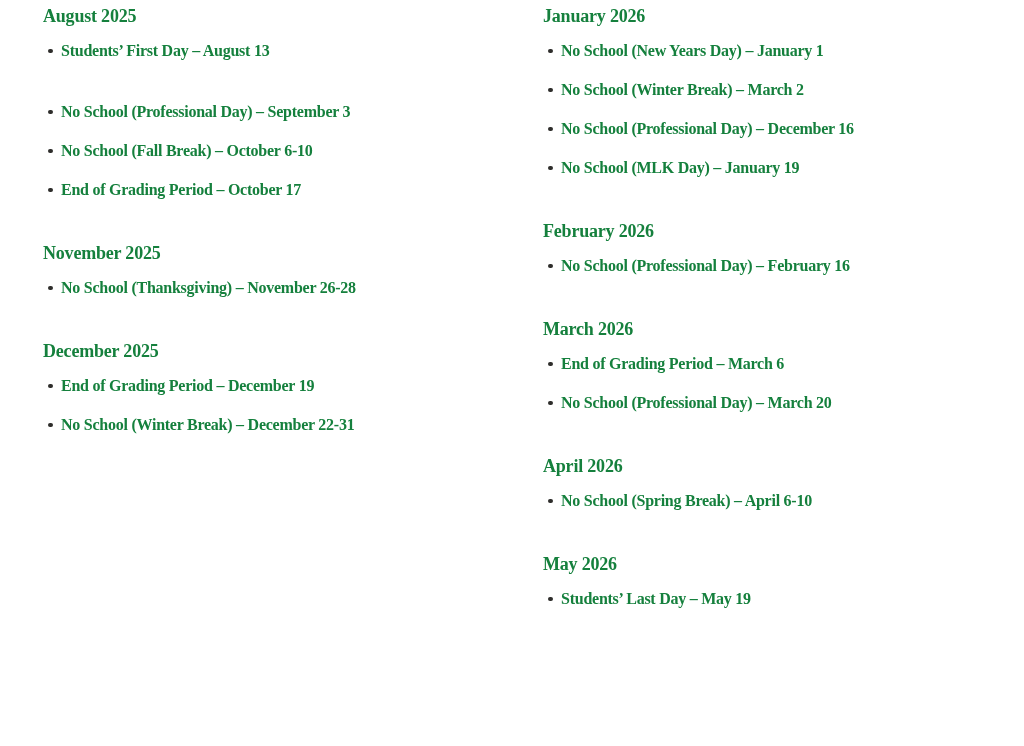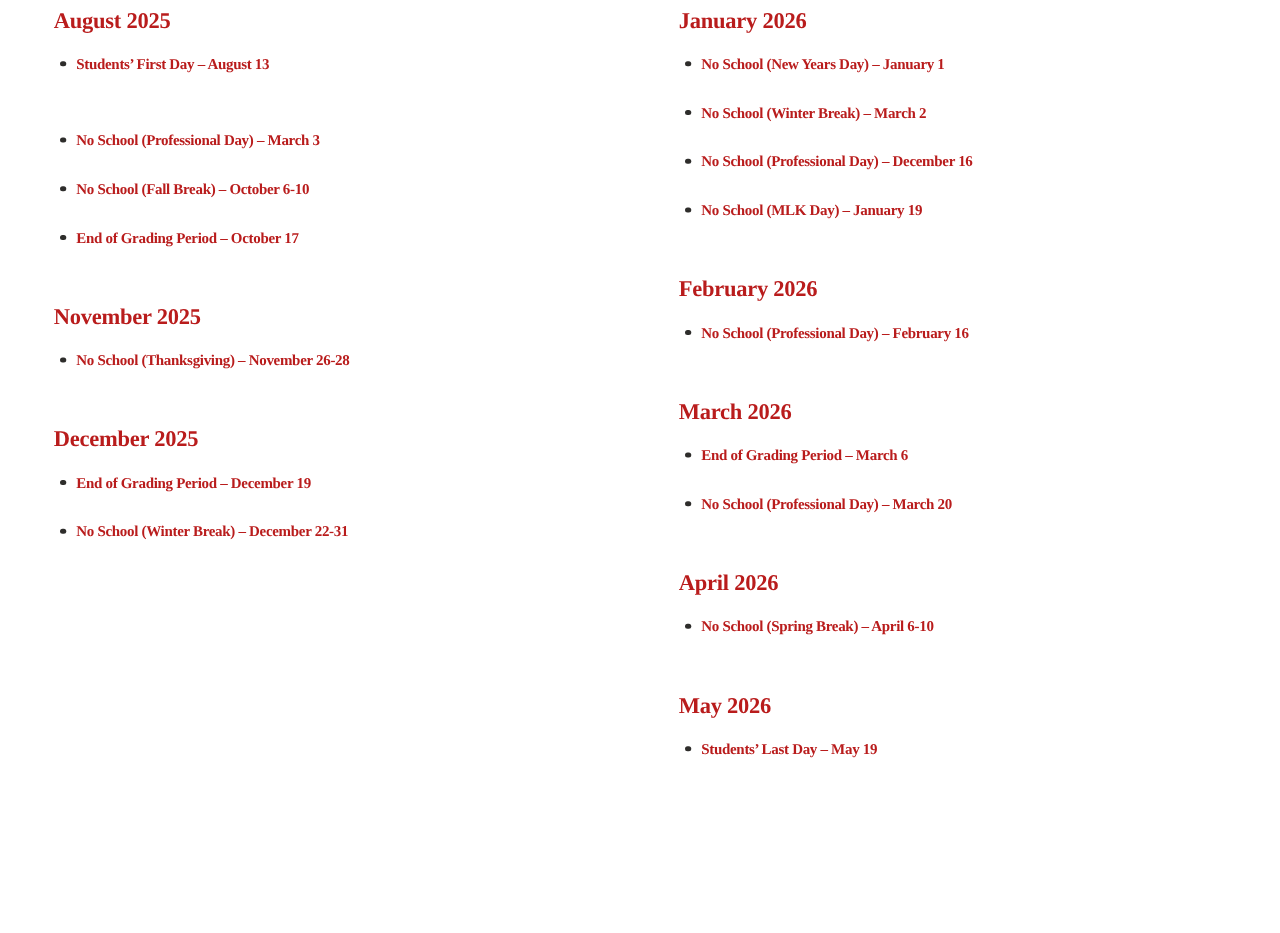--- a/index.html
+++ b/index.html
@@ -11,21 +11,21 @@
     height: 746px;
     overflow: hidden;
   }
   .page {
     width: 1024px;
     height: 746px;
     padding: 4px 0 0 43px;
     display: flex;
     flex-direction: row;
     font-family: "Liberation Serif", "DejaVu Serif", serif;
-    color: #b91c1c;
+    color: #15803d;
   }
   .col {
     width: 500px;
     flex: 0 0 500px;
   }
   .month {
     margin: 0 0 41px 0;
   }
   .month h3 {
     margin: 0 0 13px 0;
@@ -35,21 +35,21 @@
     letter-spacing: -0.2px;
   }
   .month ul {
     margin: 0;
     padding: 0 0 0 18px;
     list-style: none;
   }
   .month li {
     position: relative;
     margin: 0 0 19px 0;
-    font-size: 12px;
+    font-size: 16px;
     line-height: 20px;
     font-weight: 700;
     letter-spacing: -0.25px;
     white-space: nowrap;
   }
   .bullet {
     position: absolute;
     left: -13px;
     top: 7.5px;
     width: 4.5px;
@@ -65,21 +65,21 @@
 <div class="page">
   <div class="col" id="col-0">
       <section class="month">
         <h3>August 2025</h3>
         <ul>
           <li><span class="bullet"></span><span>Students’ First Day – August 13</span></li>
         </ul>
       </section>
       <section class="month">
         <ul>
-          <li><span class="bullet"></span><span>No School (Professional Day) – March 3</span></li>
+          <li><span class="bullet"></span><span>No School (Professional Day) – September 3</span></li>
           <li><span class="bullet"></span><span>No School (Fall Break) – October 6-10</span></li>
           <li><span class="bullet"></span><span>End of Grading Period – October 17</span></li>
         </ul>
       </section>
       <section class="month">
         <h3>November 2025</h3>
         <ul>
           <li><span class="bullet"></span><span>No School (Thanksgiving) – November 26-28</span></li>
         </ul>
       </section>

